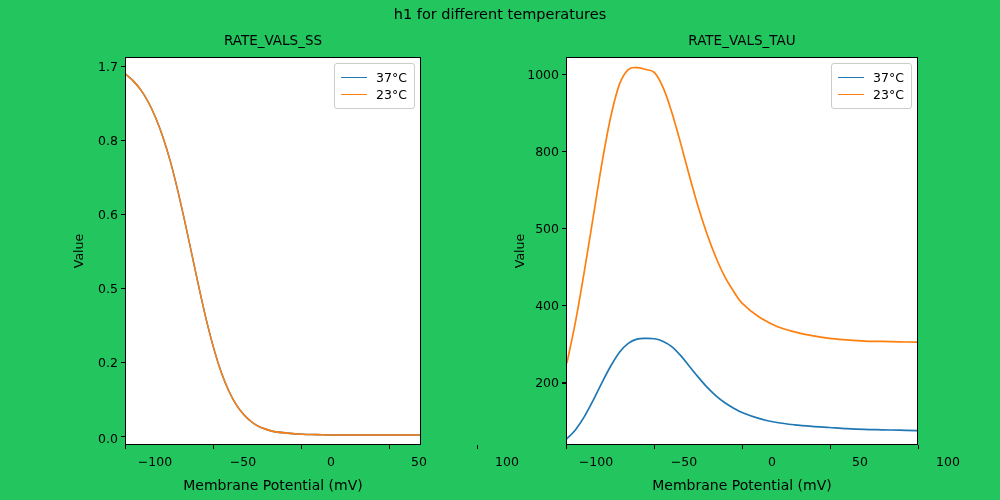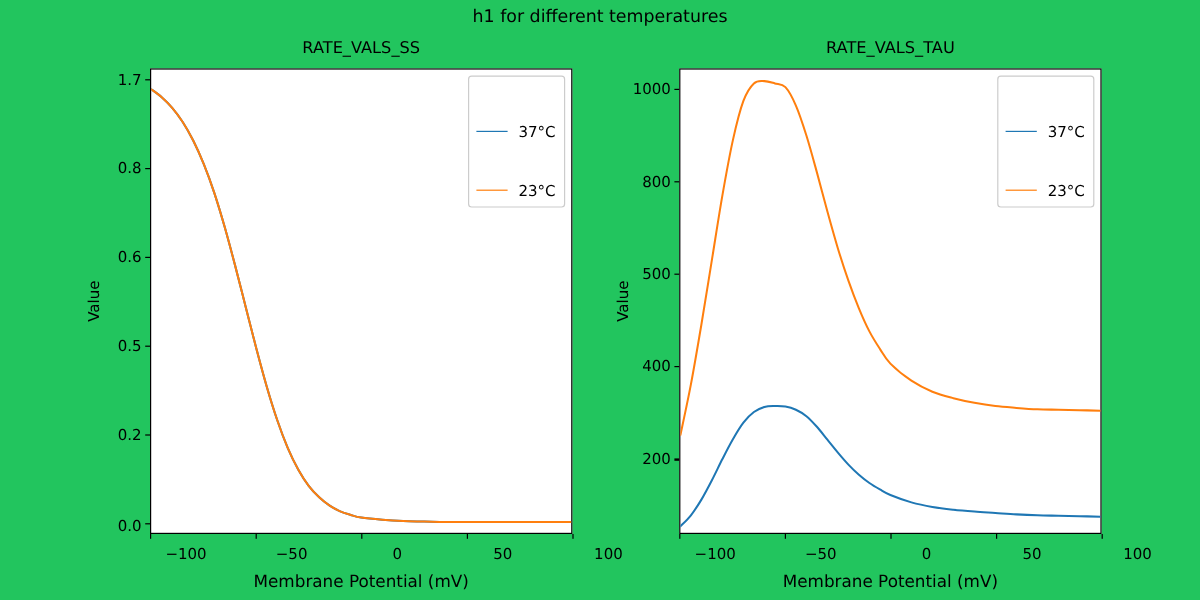--- a/index.html
+++ b/index.html
@@ -22,21 +22,21 @@
     width: 1000px;
     text-align: center;
     font-size: 14.5px;
     color: #000000;
   }
   .subplot {
     position: absolute;
     top: 57px;
     height: 388px;
   }
-  #subplot-left  { left: 125px; width: 352px; }
+  #subplot-left  { left: 125px; width: 296px; }
   #subplot-right { left: 566px; width: 352px; }
 
   .axes-frame {
     position: absolute;
     left: 0;
     top: 0;
     width: 100%;
     height: 100%;
     border: 1.1px solid #000000;
     box-sizing: border-box;
@@ -121,21 +121,20 @@
     border: 1px solid #cccccc;
     border-radius: 3px;
     background: #ffffff;
     padding: 5px 7px 5px 6px;
     box-sizing: border-box;
   }
   .legend-row {
     display: flex;
     align-items: center;
     height: 17px;
-    margin-top: 32px;
   }
   .legend-swatch {
     width: 26px;
     height: 0;
     border-top-width: 1.8px;
     border-top-style: solid;
     margin-right: 9px;
   }
   .legend-text {
     font-size: 12.5px;

